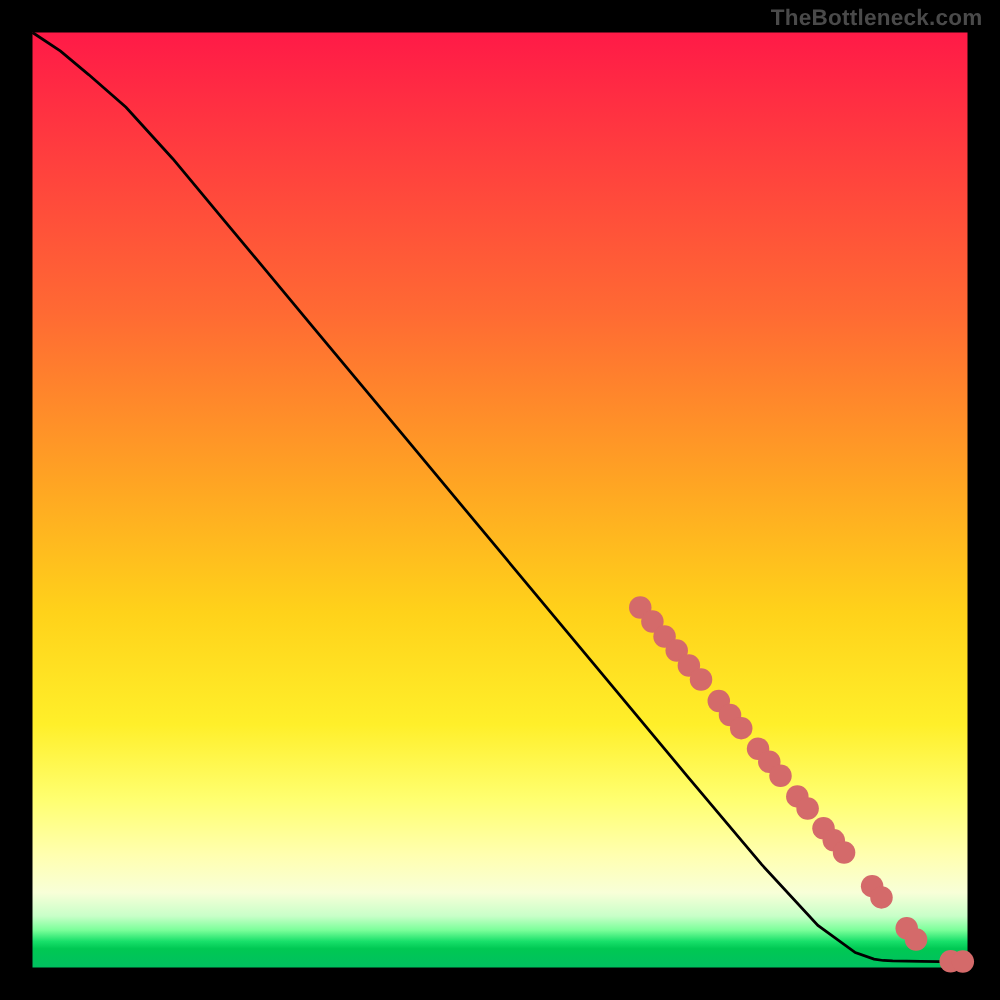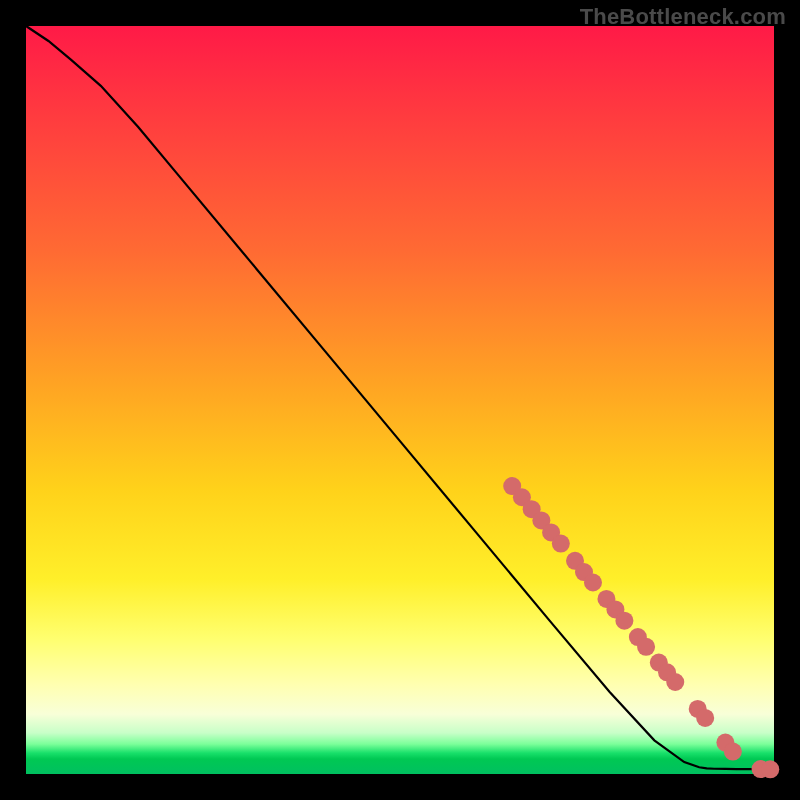--- a/index.html
+++ b/index.html
@@ -42,21 +42,21 @@
       #18e06a 97.2%,
       #00c853 98%,
       #00c060 100%
     );
   }
   .watermark {
     position: absolute;
     top: 4px;
     right: 14px;
     color: #4a4a4a;
-    font-size: 22px;
+    font-size: 18px;
     font-weight: 600;
     letter-spacing: 0.2px;
     user-select: none;
   }
   svg.curve {
     position: absolute;
     left: 0;
     top: 0;
     width: 748px;
     height: 748px;

